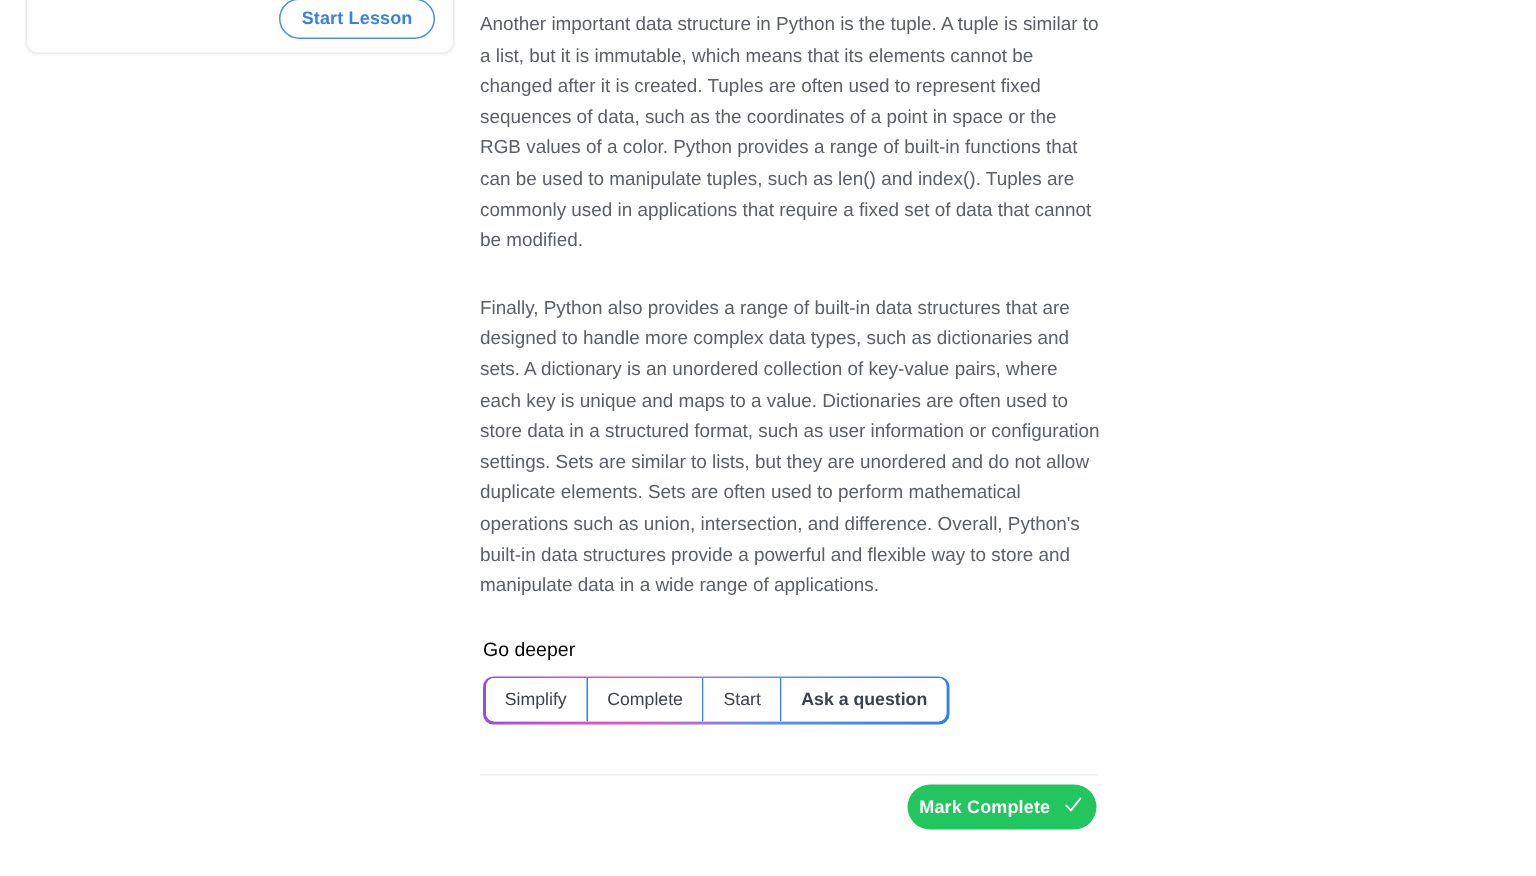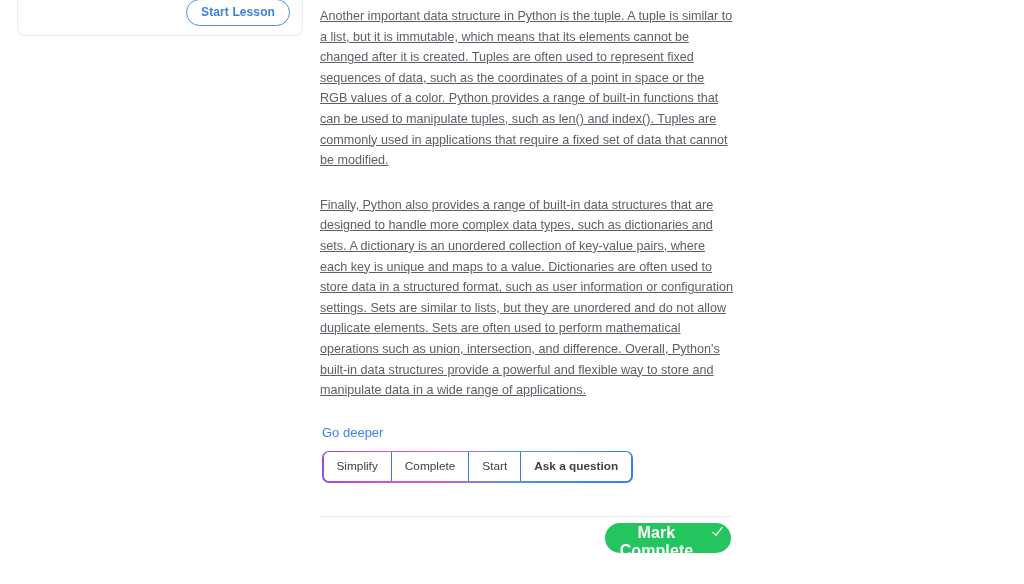--- a/index.html
+++ b/index.html
@@ -61,27 +61,26 @@
     top: 0;
     width: 414px;
   }
 
   .para {
     margin: 0 0 24px 0;
     color: #5b5f66;
     font-size: 12.6px;
     line-height: 20.6px;
     text-align: left;
-    text-decoration: underline;
   }
   .para:first-child { margin-top: 6px; }
 
   .go-deeper-title {
     margin: 4px 0 10px 2px;
-    color: #3b82f6;
+    color: #000000;
     font-size: 13px;
     line-height: 16px;
   }
 
   
   .deeper-group-wrap {
     display: inline-block;
     padding: 1.5px;
     border-radius: 7px;
     background: linear-gradient(100deg, #8b4fe0 0%, #d14fd0 18%, #e05bbd 34%, #5b8ff0 62%, #2f7ef2 100%);
@@ -118,27 +117,28 @@
     height: 1px;
     background: #ededed;
   }
   .mark-complete-btn {
     position: absolute;
     left: 605px;
     top: 523px;
     width: 126px;
     height: 30px;
     display: flex;
+    align-items: center;
     justify-content: center;
     gap: 8px;
     background: #22c55e;
     border: 0;
     border-radius: 15px;
     color: #ffffff;
-    font-size: 16px;
+    font-size: 12px;
     font-weight: bold;
     letter-spacing: 0.1px;
     cursor: pointer;
     font-family: "Liberation Sans", sans-serif;
   }
   .check-icon { display: block; }
 </style>
 </head>
 <body>
 

